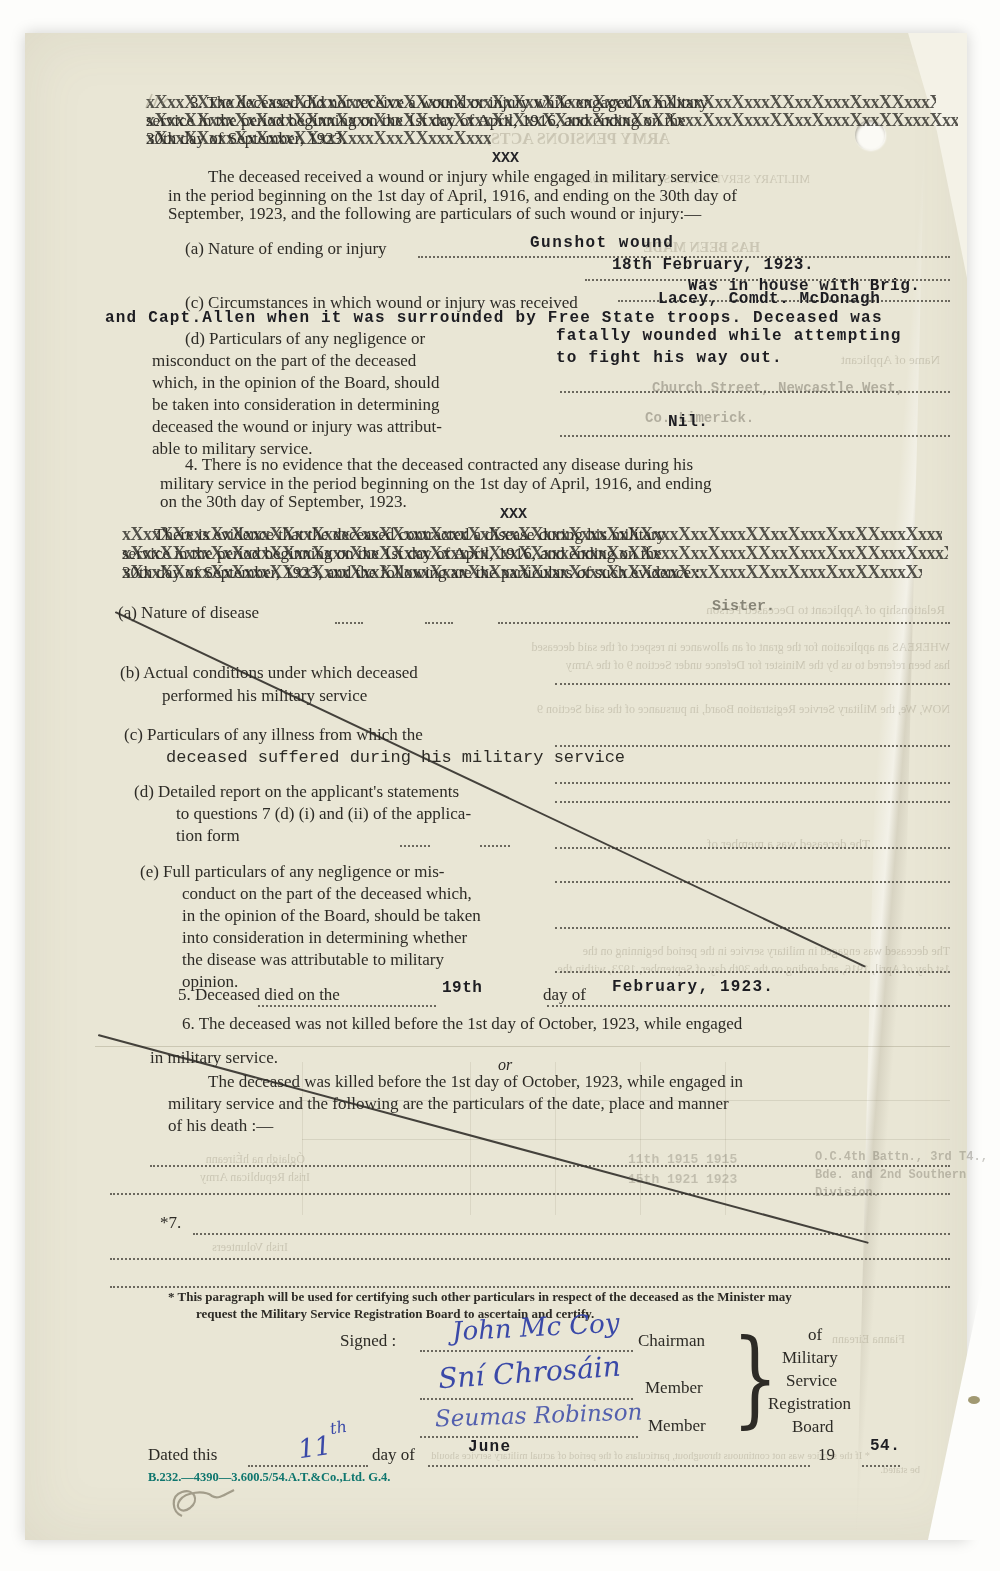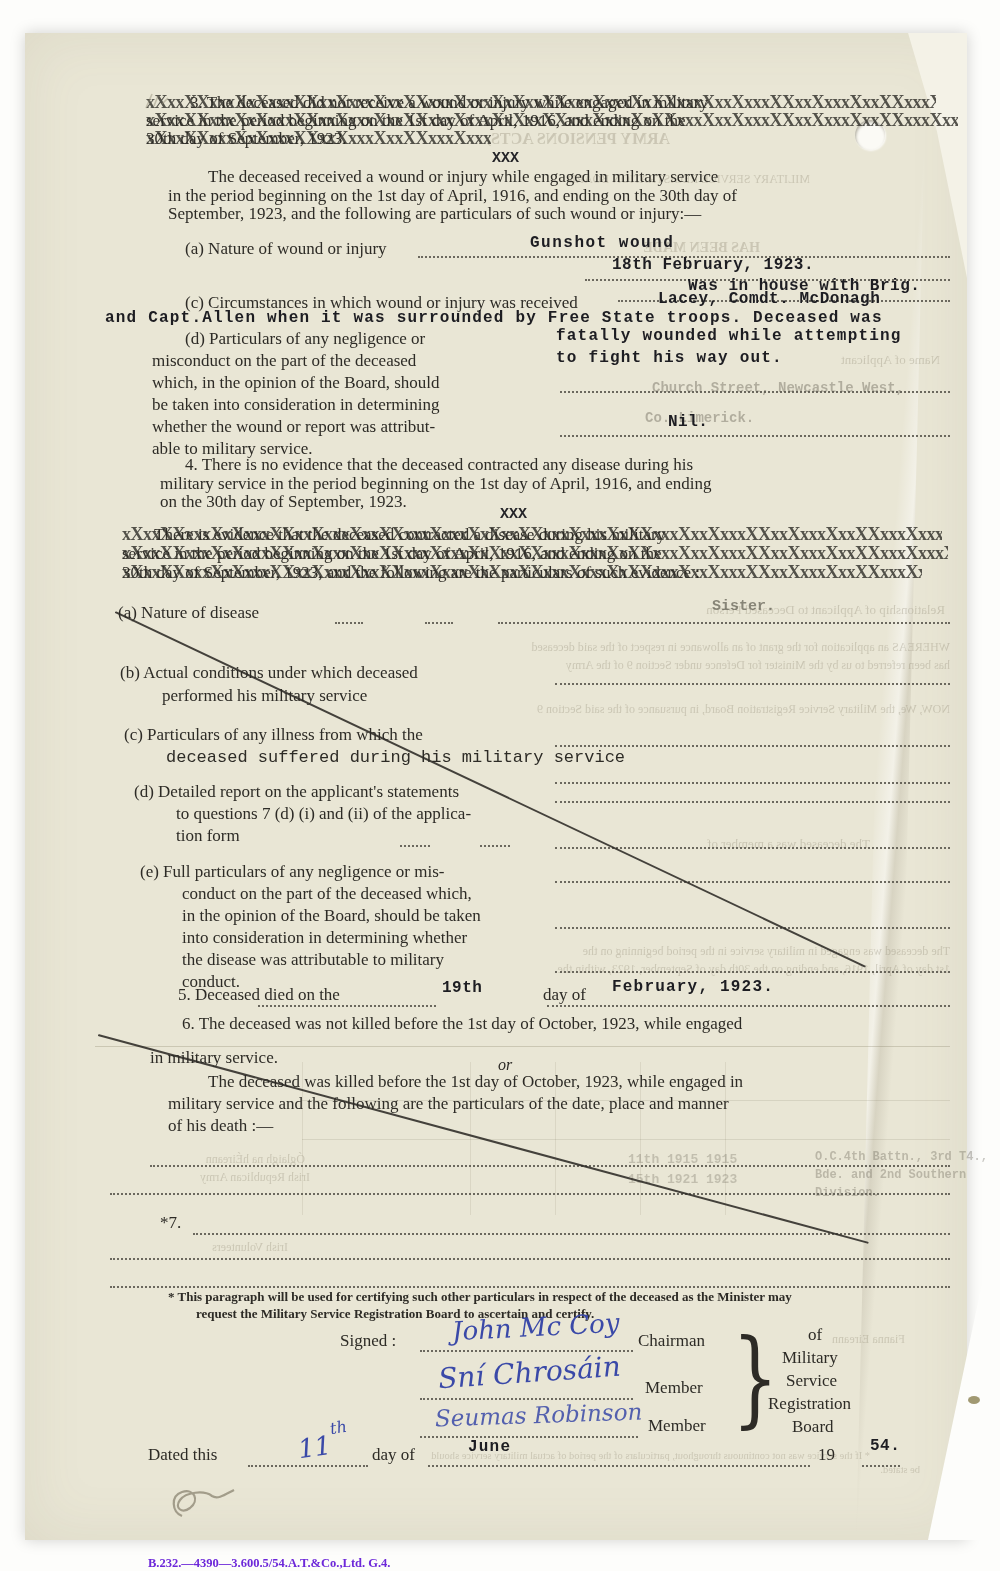--- a/index.html
+++ b/index.html
@@ -89,41 +89,41 @@
   <div class="sline" style="left:146px;top:128px;width:345px;">
     <span class="txt">30th day of September, 1923.</span>
     <span class="xov">xXxxXXxxxXxXxxxXXxxXxxxXxxXXxxxXxxxXxXxxXXxxxXxxxXxXXxxxXxxXxxxXXxxXxxxXxxXXxxxXxxxXxXxxXXxxxXxxxXxXXxxxXxxXxxxXXxxXxxxXxxXXxxxXxxxXxXxxXXxx</span>
   </div>
   <div class="xxx" style="left:492px;top:150px;">XXX</div>
 
   <div class="s" style="left:208px;top:166px;">The deceased received a wound or injury while engaged in military service</div>
   <div class="s" style="left:168px;top:185px;">in the period beginning on the 1st day of April, 1916, and ending on the 30th day of</div>
   <div class="s" style="left:168px;top:203px;">September, 1923, and the following are particulars of such wound or injury:—</div>
 
-  <div class="s" style="left:185px;top:238px;">(a) Nature of wound or injury</div>
+  <div class="s" style="left:185px;top:238px;">(a) Nature of ending or injury</div>
   <div class="dot" style="left:418px;top:254px;width:532px;"></div>
   <div class="t" style="left:530px;top:233px;letter-spacing:1.5px;">Gunshot wound</div>
 
   <div class="dot" style="left:585px;top:277px;width:365px;"></div>
   <div class="t" style="left:612px;top:255px;">18th February, 1923.</div>
   <div class="t" style="left:688px;top:276px;">Was in house with Brig.</div>
   <div class="dot" style="left:618px;top:298px;width:332px;"></div>
 
   <div class="s" style="left:185px;top:292px;">(c) Circumstances in which wound or injury was received</div>
   <div class="t" style="left:658px;top:289px;">Lacey, Comdt. McDonagh</div>
   <div class="t" style="left:105px;top:308px;letter-spacing:1.2px;">and Capt.Allen when it was surrounded by Free State troops.  Deceased was</div>
 
   <div class="s" style="left:185px;top:328px;">(d) Particulars of any negligence or</div>
   <div class="t" style="left:556px;top:326px;letter-spacing:1.2px;">fatally wounded while attempting</div>
   <div class="s" style="left:152px;top:350px;">misconduct on the part of the deceased</div>
   <div class="t" style="left:556px;top:348px;letter-spacing:1.2px;">to fight his way out.</div>
   <div class="s" style="left:152px;top:372px;">which, in the opinion of the Board, should</div>
   <div class="dot" style="left:560px;top:389px;width:390px;"></div>
   <div class="s" style="left:152px;top:394px;">be taken into consideration in determining</div>
-  <div class="s" style="left:152px;top:416px;">whether the wound or report was attribut-</div>
+  <div class="s" style="left:152px;top:416px;">deceased the wound or injury was attribut-</div>
   <div class="t" style="left:668px;top:412px;text-align:center;">Nil.</div>
   <div class="dot" style="left:560px;top:433px;width:390px;"></div>
   <div class="s" style="left:152px;top:438px;">able to military service.</div>
 
   <div class="s" style="left:185px;top:454px;">4. There is no evidence that the deceased contracted any disease during his</div>
   <div class="s" style="left:160px;top:473px;">military service in the period beginning on the 1st day of April, 1916, and ending</div>
   <div class="s" style="left:160px;top:491px;">on the 30th day of September, 1923.</div>
   <div class="xxx" style="left:500px;top:506px;">XXX</div>
 
   <div class="sline" style="left:122px;top:524px;width:820px;">
@@ -159,21 +159,21 @@
   <div class="dot" style="left:555px;top:799px;width:395px;"></div>
   <div class="dot" style="left:400px;top:843px;width:30px;"></div>
   <div class="dot" style="left:480px;top:843px;width:30px;"></div>
   <div class="dot" style="left:555px;top:845px;width:395px;"></div>
 
   <div class="s" style="left:140px;top:861px;">(e) Full particulars of any negligence or mis-</div>
   <div class="s" style="left:182px;top:905px;">in the opinion of the Board, should be taken</div>
   <div class="s" style="left:182px;top:883px;">conduct on the part of the deceased which,</div>
   <div class="s" style="left:182px;top:927px;">into consideration in determining whether</div>
   <div class="s" style="left:182px;top:949px;">the disease was attributable to military</div>
-  <div class="s" style="left:182px;top:971px;">conduct.</div>
+  <div class="s" style="left:182px;top:971px;">opinion.</div>
   <div class="dot" style="left:555px;top:879px;width:395px;"></div>
   <div class="dot" style="left:555px;top:925px;width:395px;"></div>
   <div class="dot" style="left:555px;top:969px;width:395px;"></div>
 
   <div class="s" style="left:178px;top:984px;">5. Deceased died on the</div>
   <div class="t" style="left:442px;top:978px;">19th</div>
   <div class="s" style="left:543px;top:984px;">day of</div>
   <div class="t" style="left:612px;top:977px;letter-spacing:1.2px;">February, 1923.</div>
   <div class="dot" style="left:258px;top:1003px;width:178px;"></div>
   <div class="dot" style="left:547px;top:1003px;width:403px;"></div>
@@ -220,21 +220,21 @@
   <div class="dot" style="left:248px;top:1463px;width:120px;"></div>
   <div class="sig" style="left:298px;top:1432px;font-size:26px;transform:rotate(-8deg);">11</div>
   <div class="sig" style="left:330px;top:1418px;font-size:16px;transform:rotate(-10deg);">th</div>
   <div class="s" style="left:372px;top:1444px;">day of</div>
   <div class="dot" style="left:428px;top:1463px;width:382px;"></div>
   <div class="t" style="left:468px;top:1437px;letter-spacing:1.2px;">June</div>
   <div class="s" style="left:818px;top:1444px;">19</div>
   <div class="t" style="left:824px;top:1436px;font-size:16px;margin-left:46px;">54.</div>
   <div class="dot" style="left:862px;top:1463px;width:38px;"></div>
 
-  <div class="abs" style="left:148px;top:1556px;font:700 12.5px 'Liberation Serif',serif;color:#6d28d9;">B.232.—4390—3.600.5/54.A.T.&amp;Co.,Ltd.   G.4.</div>
+  <div class="abs" style="left:148px;top:1470px;font:700 12.5px 'Liberation Serif',serif;color:#0f766e;">B.232.—4390—3.600.5/54.A.T.&amp;Co.,Ltd.   G.4.</div>
 
   <div class="strike-line" style="left:115px;top:611px;width:830px;transform:rotate(25.3deg);"></div>
   <div class="strike-line" style="left:98px;top:1034px;width:798px;transform:rotate(15.1deg);"></div>
 
   <svg class="abs" style="left:160px;top:1482px;" width="90" height="50">
     <path d="M22 34 C12 30 10 14 22 10 C34 6 40 18 30 26 C22 32 14 26 20 18 C26 10 44 8 52 14 C58 18 66 12 74 8" stroke="#8b8472" stroke-width="2.2" fill="none" opacity="0.75"></path>
   </svg>
   <svg class="abs" style="left:142px;top:90px;" width="40" height="24">
     <path d="M4 18 L10 4 M12 16 L16 6 M20 14 L26 8" stroke="#9a937f" stroke-width="1.6" fill="none" opacity="0.5"></path>
   </svg>

